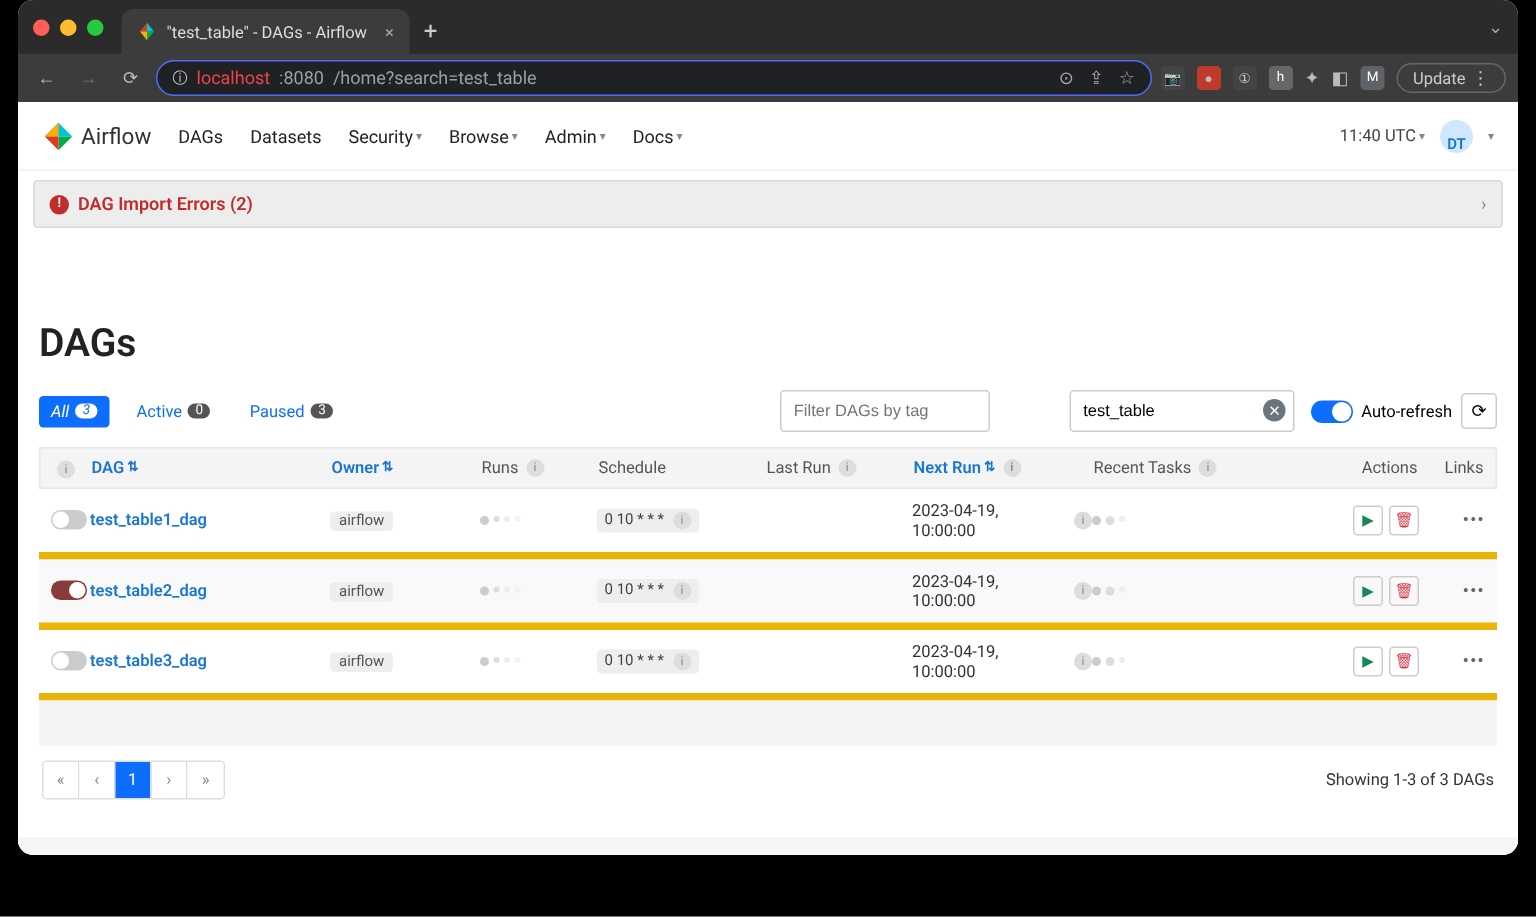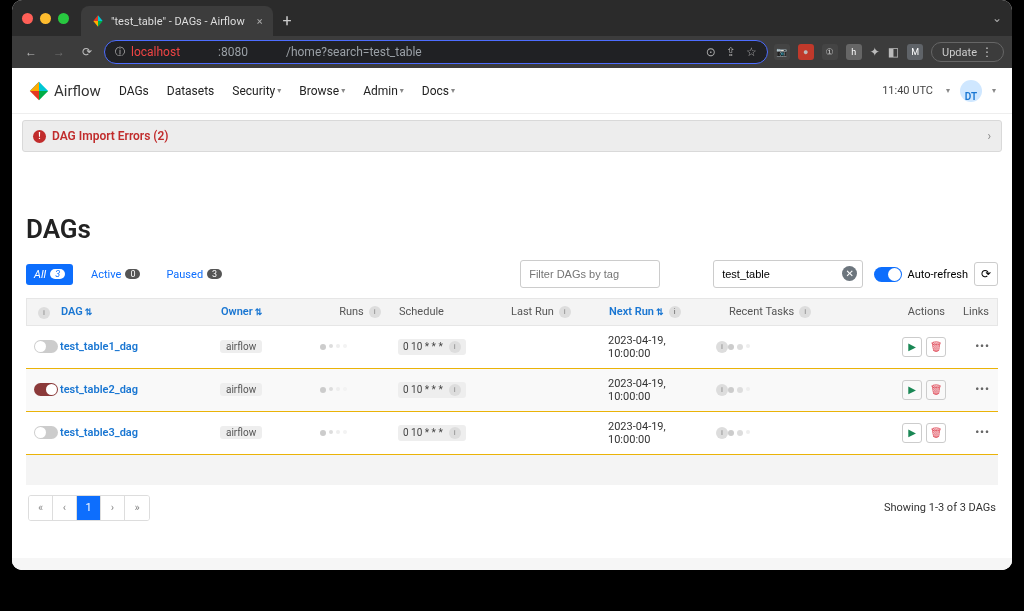--- a/index.html
+++ b/index.html
@@ -63,21 +63,21 @@
     height: 24px;
     display: flex;
     align-items: center;
     padding: 0 10px;
     color: #ccc;
     font-size: 12px;
     gap: 6px;
     border: 1px solid #4d6dff;
   }
   .addr-bar .host { color: #ef4444; }
-  .addr-bar .path { color: #9aa0a6; margin-left: 32px; }
+  .addr-bar .path { color: #9aa0a6; }
   .addr-icons { display:flex; gap:10px; align-items:center; margin-left:auto; color:#aaa; }
   .ext-icons { display:flex; gap:8px; align-items:center; color:#bbb; font-size:12px; }
   .ext-badge { width:16px; height:16px; border-radius:3px; display:flex; align-items:center; justify-content:center; font-size:9px; }
   .update-btn {
     border: 1px solid #666;
     border-radius: 12px;
     padding: 2px 10px;
     color: #ccc;
     font-size: 11px;
     display: flex;
@@ -98,21 +98,21 @@
     height: 46px;
     border-bottom: 1px solid #eee;
     gap: 18px;
   }
   .logo { display:flex; align-items:center; gap:4px; font-size:15px; color:#333; }
   .logo svg { width:22px; height:22px; }
   .menu { display:flex; gap:18px; }
   .menu-item { color:#222; font-size:12px; cursor:pointer; display:flex; gap:2px; align-items:center; }
   .menu-item .caret { font-size:8px; color:#888; }
   .nav-right { margin-left:auto; display:flex; align-items:center; gap:10px; }
-  .clock { font-size:11px; color:#444; display:flex; align-items:center; gap:13px; }
+  .clock { font-size:11px; color:#444; display:flex; align-items:center; gap:2px; }
   .avatar { width:22px; height:22px; border-radius:50%; background:#cfe7ff; color:#1976d2; font-size:10px; font-weight:600; display:flex; align-items:flex-end; justify-content:center; }
   .alert-bar {
     margin: 6px 10px;
     background: #ededed;
     border: 1px solid #d9d9d9;
     padding: 8px 10px;
     display:flex;
     align-items:center;
     gap:6px;
     color:#c12c2c;
@@ -153,32 +153,32 @@
     width:28px; height:15px; background:#0d6efd; border-radius:8px; position:relative; cursor:pointer;
   }
   .switch.on::after { content:""; position:absolute; right:1px; top:1px; width:13px; height:13px; background:#fff; border-radius:50%; }
   .refresh-btn { width:24px; height:24px; border:1px solid #ccc; border-radius:3px; display:flex; align-items:center; justify-content:center; cursor:pointer; }
   
   .dag-table { width:100%; }
   .thead { display:flex; background:#f4f4f4; border:1px solid #e6e6e6; padding: 6px 8px; font-size:11px; color:#555; align-items:center; }
   .col-toggle { width: 26px; }
   .col-dag { width: 160px; }
   .col-owner { width: 100px; }
-  .col-runs { width: 78px; justify-content: center; }
+  .col-runs { width: 78px; }
   .col-sched { width: 112px; }
   .col-last { width: 98px; }
   .col-next { width: 120px; }
   .col-tasks { width: 100px; flex: 1; }
   .col-actions { width: 60px; text-align:right; }
   .col-links { width: 44px; text-align:right; }
   .th { display:flex; align-items:center; gap:2px; }
   .th.link { color:#1976d2; font-weight:600; cursor:pointer; }
   .sort-icon { color:#1976d2; font-size:9px; }
   .info-icon { width:12px; height:12px; border-radius:50%; background:#ddd; color:#888; font-size:8px; display:inline-flex; align-items:center; justify-content:center; margin-left:3px; }
-  .row { display:flex; align-items:center; padding: 8px; border-bottom:1px solid #eab308; font-size:11px; background:#fff; }
+  .row { display:flex; align-items:center; padding: 8px; border-bottom:5px solid #eab308; font-size:11px; background:#fff; }
   .row:nth-child(even) { background:#f9f9f9; }
   .tgl {
     width:24px; height:13px; background:#ccc; border-radius:7px; position:relative; cursor:pointer;
   }
   .tgl::after { content:""; position:absolute; left:1px; top:1px; width:11px; height:11px; background:#fff; border-radius:50%; }
   .tgl.on { background:#8b3a3a; }
   .tgl.on::after { left:auto; right:1px; }
   .dag-link { color:#1976d2; font-weight:600; cursor:pointer; }
   .owner-tag { background:#eee; border-radius:3px; padding:1px 6px; font-size:10px; color:#555; display:inline-block; }
   .run-dots, .task-dots { display:flex; gap:3px; }

